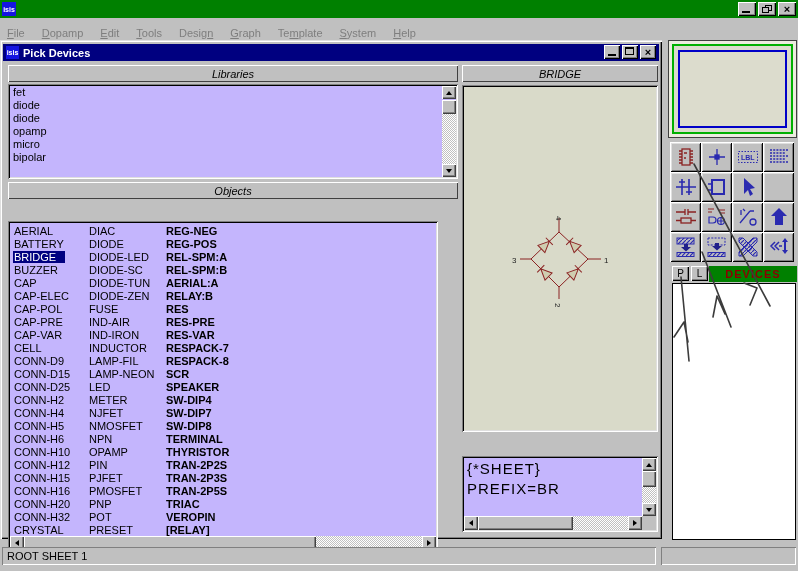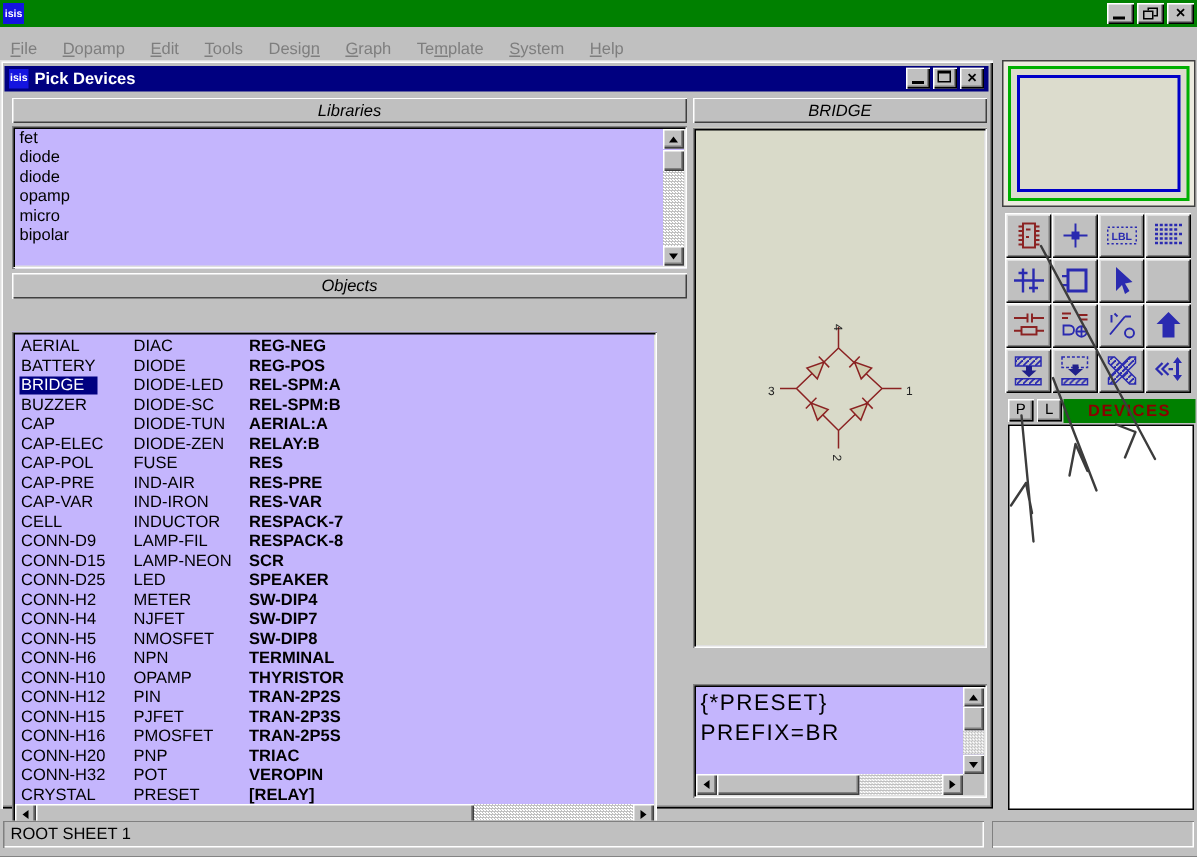--- a/index.html
+++ b/index.html
@@ -301,21 +301,21 @@
           <text x="48" y="176">3</text>
           <text x="140" y="176">1</text>
           <text transform="rotate(90 91,216)" x="91" y="216">2</text>
         </g>
       </svg>
     </div>
 
     <div class="props-box sunken">
       <div class="props-text">
 
-      <div class="props-line">{*PRESET}</div>
+      <div class="props-line">{*SHEET}</div>
           <div class="props-line">PREFIX=BR</div>
         </div>
       <div class="vscroll">
         <div class="sbtn">
             <span class="tri up"></span>
           </div>
         <div class="thumb" style="height:16px;"></div>
         <div class="strack dither"></div>
         <div class="sbtn">
             <span class="tri down"></span>

